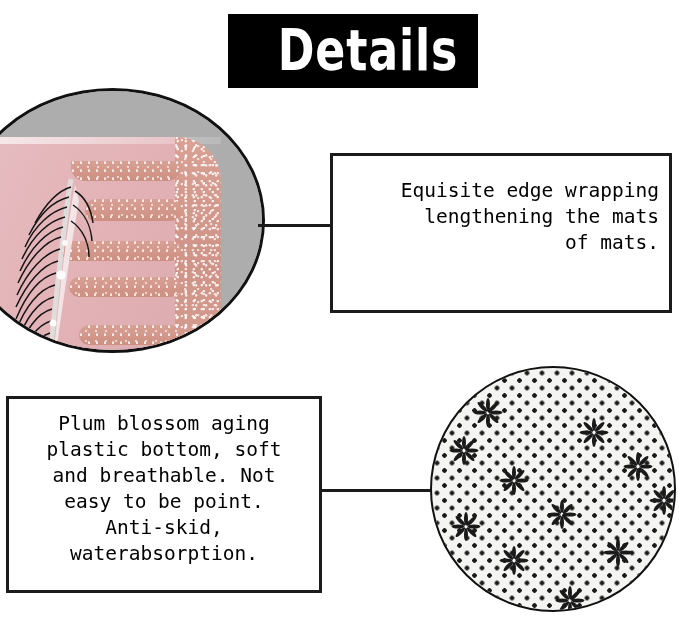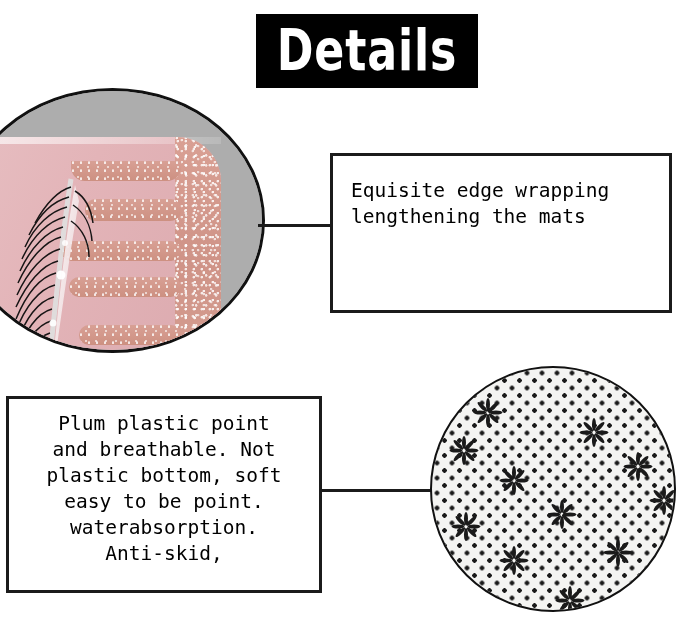--- a/index.html
+++ b/index.html
@@ -13,27 +13,26 @@
     position: relative;
     overflow: hidden;
     font-family: "DejaVu Sans Mono", monospace;
   }
 
   
   #details-banner {
     position: absolute;
     left: 228px;
     top: 14px;
-    width: 222px;
+    width: 250px;
     height: 74px;
     background: #000000;
     display: flex;
     align-items: center;
-    justify-content: center;
-    margin-left: 28px;
+    justify-content: flex-end;
   }
   #details-banner .title-text {
     color: #ffffff;
     font-family: "DejaVu Sans", sans-serif;
     font-weight: bold;
     font-size: 54px;
     line-height: 54px;
     letter-spacing: 1px;
     transform: scaleX(0.82) scaleY(1.06);
     transform-origin: center center;
@@ -174,21 +173,21 @@
     box-sizing: border-box;
     color: #000000;
     font-family: "DejaVu Sans Mono", monospace;
   }
   #edge-wrapping-box {
     left: 330px;
     top: 153px;
     width: 342px;
     height: 160px;
     padding: 22px 10px 0 18px;
-    text-align: left;
+    text-align: right;
     font-size: 19.5px;
     line-height: 26px;
   }
   #bottom-features-box {
     left: 6px;
     top: 396px;
     width: 316px;
     height: 197px;
     padding: 12px 8px 0 8px;
     text-align: center;
@@ -265,29 +264,30 @@
     <div class="sparkle" style="left:56px; top:196px; width:4px; height:4px;"></div>
 
   </div>
 </div>
 
 <div class="connector" id="connector-top"></div>
 
 <div class="text-box" id="edge-wrapping-box">
   <div class="text-line">Equisite edge wrapping</div>
   <div class="text-line">lengthening the mats</div>
+  <div class="text-line">of mats.</div>
 </div>
 
 <div class="text-box" id="bottom-features-box">
-  <div class="text-line">Plum plastic point</div>
+  <div class="text-line">Plum blossom aging</div>
+  <div class="text-line">plastic bottom, soft</div>
   <div class="text-line">and breathable. Not</div>
-  <div class="text-line">plastic bottom, soft</div>
   <div class="text-line">easy to be point.</div>
+  <div class="text-line">Anti-skid,</div>
   <div class="text-line">waterabsorption.</div>
-  <div class="text-line">Anti-skid,</div>
 </div>
 
 <div class="connector" id="connector-bottom"></div>
 
 <div class="photo-circle" id="backing-photo">
   <div class="dot-grid"></div>
   <div class="blossom" style="left:36px;  top:24px;">
       <span style="transform: rotate(0deg) translateY(-8px);"></span>
       <span style="transform: rotate(45deg) translateY(-8px);"></span>
       <span style="transform: rotate(90deg) translateY(-8px);"></span>

